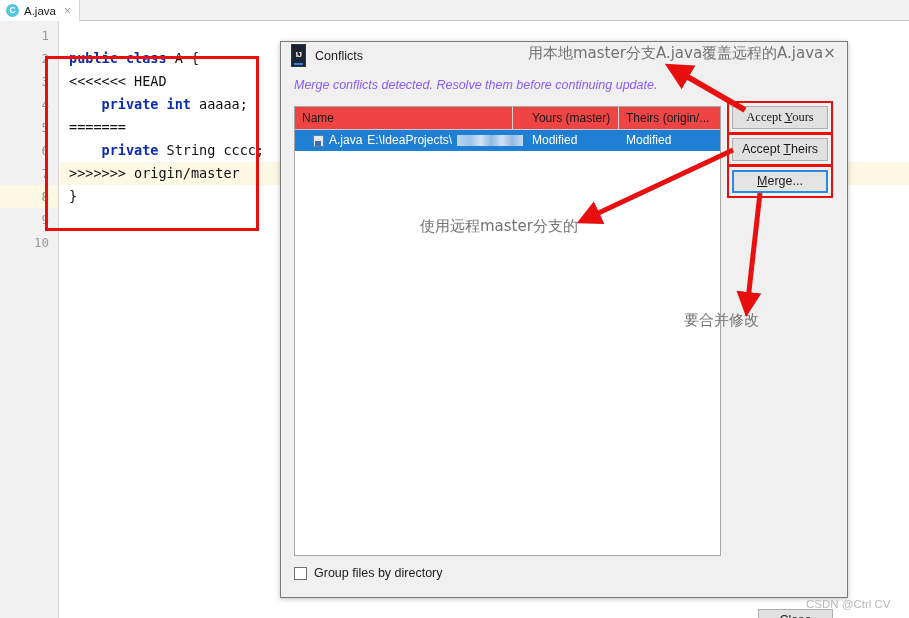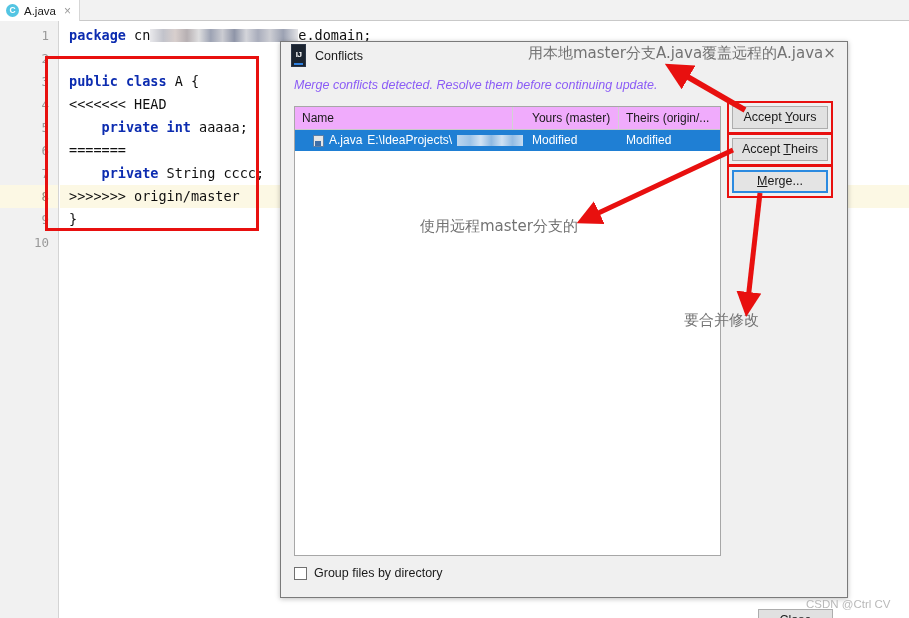--- a/index.html
+++ b/index.html
@@ -182,21 +182,21 @@
     position: absolute;
     left: 13px; top: 64px;
     width: 427px; height: 450px;
     background: #ffffff;
     border: 1px solid #a7a7a7;
   }
   .table-head {
     display: flex;
     height: 23px;
     border-bottom: 1px solid #c9c9c9;
-    background: #f0abfc;
+    background: #ef4444;
   }
   .th {
     font-size: 12px;
     color: #1a1a1a;
     line-height: 23px;
     padding-left: 7px;
     overflow: hidden;
     white-space: nowrap;
   }
   .th.name { flex: 1; border-right: 1px solid #d2d2d2; }
@@ -256,21 +256,21 @@
     width: 96px; height: 23px;
     background: #e1e1e1;
     border: 1px solid #adadad;
     font-size: 12.5px;
     color: #1a1a1a;
     font-family: "Liberation Sans", sans-serif;
     text-align: center;
     line-height: 21px;
   }
   .btn u { text-decoration: underline; }
-  .btn-yours  { left: 451px; top: 64px; }
+  .btn-yours  { left: 451px; top: 64px; font-family: Liberation Serif, serif; }
   .btn-theirs { left: 451px; top: 96px; text-align: center; }
   .btn-merge  { left: 451px; top: 128px; border: 2px solid #2b8ae0; background: #e4e4e4; line-height: 19px; }
 
   .btn-box {
     position: absolute;
     border: 2.5px solid #e8100f;
     pointer-events: none;
   }
   .box-yours  { left: 446px; top: 59px;  width: 106px; height: 33px; }
   .box-theirs { left: 446px; top: 91px;  width: 106px; height: 33px; }
@@ -354,21 +354,20 @@
       <div class="lineno">5</div>
       <div class="lineno">6</div>
       <div class="lineno">7</div>
       <div class="lineno current">8</div>
       <div class="lineno">9</div>
       <div class="lineno">10</div>
     </div>
   </div>
 
   <div class="editor-area">
-    <div class="code-line"><span class="kw">package</span><span class="plain"> cn</span><span class="blur-pkg"></span><span class="plain">e.domain;</span></div>
 
     <div class="code-line"></div>
 
     <div class="code-line"><span class="kw">public class</span><span class="plain"> A {</span></div>
 
     <div class="code-line">&lt;&lt;&lt;&lt;&lt;&lt;&lt; HEAD</div>
 
     <div class="code-line"><span class="plain">    </span><span class="kw">private int</span><span class="plain"> aaaaa;</span></div>
 
     <div class="code-line">=======</div>

